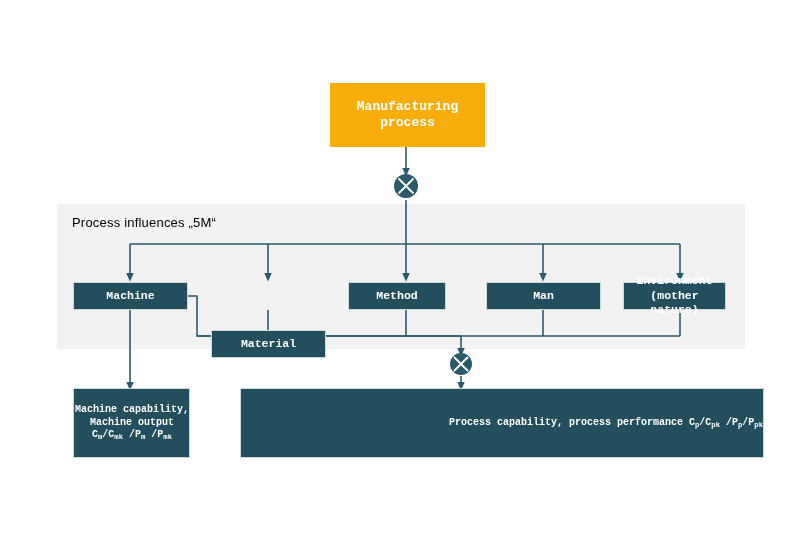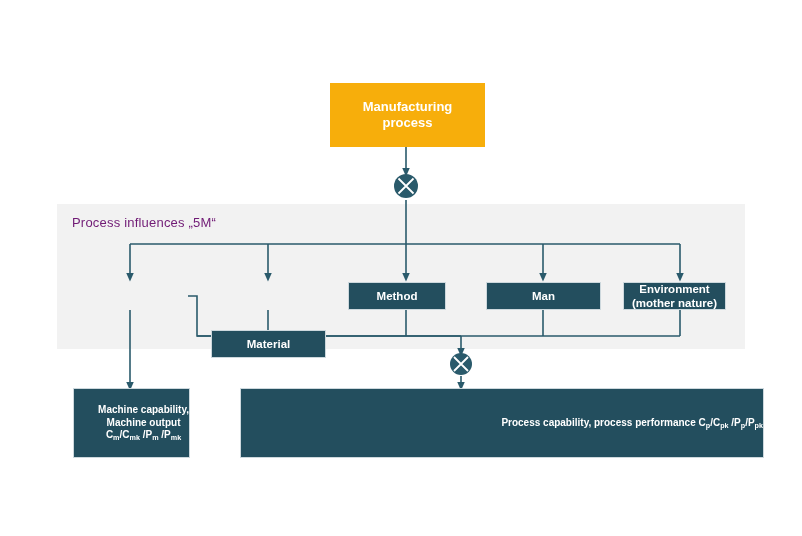--- a/index.html
+++ b/index.html
@@ -30,34 +30,35 @@
     top: 204px;
     width: 688px;
     height: 145px;
     background: #f2f2f2;
   }
   .panel-title {
     position: absolute;
     left: 72px;
     top: 215px;
     font-size: 13px;
-    color: #701a75;
+    color: #000000;
     letter-spacing: 0.2px;
     white-space: nowrap;
   }
   .box {
     position: absolute;
     box-sizing: border-box;
     display: flex;
     align-items: center;
     justify-content: center;
     text-align: center;
     color: #ffffff;
     font-weight: bold;
     line-height: 1.25;
+    font-family: Liberation Mono, monospace;
   }
   .box-orange {
     background: #f7ae0b;
     font-size: 13px;
   }
   .box-teal {
     background: #234e5e;
     border: 1px solid #cdd8dd;
     font-size: 11.5px;
   }
@@ -125,20 +126,23 @@
     </g>
   </svg>
 
   <div class="box box-orange" style="left:330px; top:83px; width:155px; height:64px;">
     <span>
       <span>Manufacturing</span><br>
       <span>process</span>
     </span>
   </div>
 
+  <div class="box box-teal m-box" style="left:73px; width:115px;">
+    <span>Machine</span>
+  </div>
   <div class="box box-teal m-box" style="left:211px; width:115px;margin-top:48px;">
     <span>Material</span>
   </div>
   <div class="box box-teal m-box" style="left:348px; width:98px;">
     <span>Method</span>
   </div>
   <div class="box box-teal m-box" style="left:486px; width:115px;">
     <span>Man</span>
   </div>
   <div class="box box-teal m-box" style="left:623px; width:103px;">

